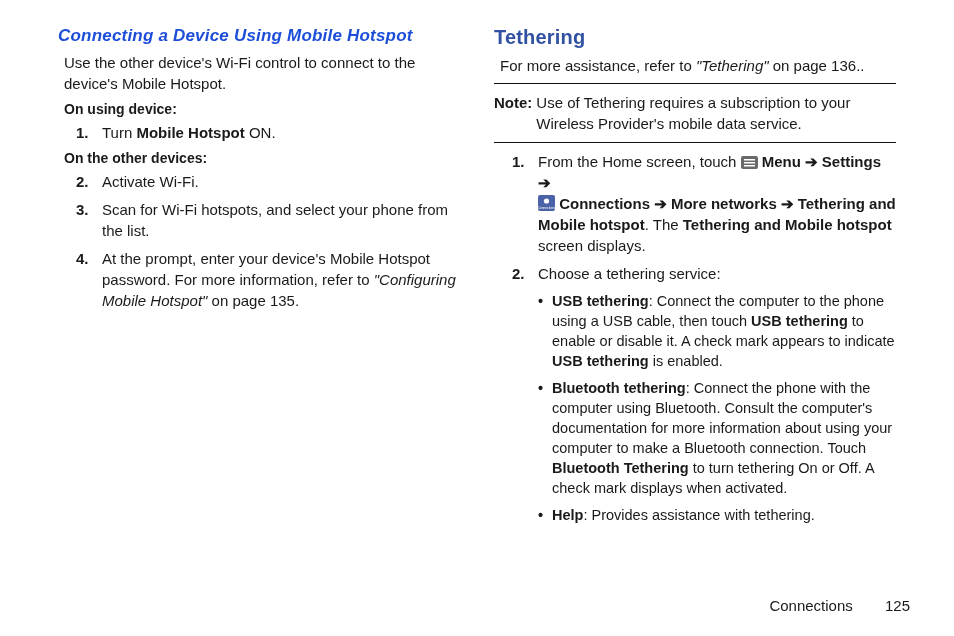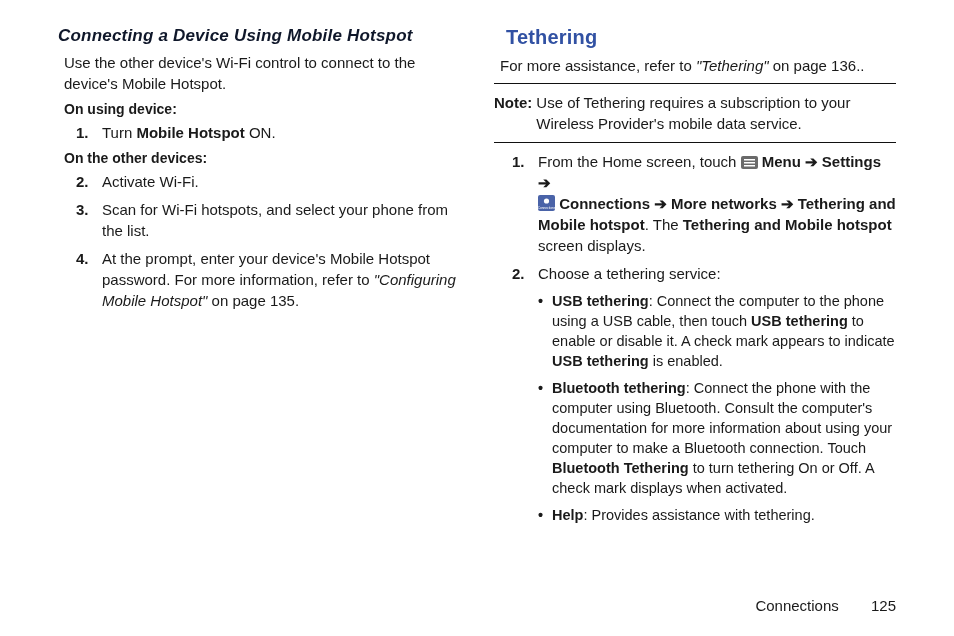--- a/index.html
+++ b/index.html
@@ -24,31 +24,31 @@
     gap: 34px;
   }
   .col {
     flex: 1;
     min-width: 0;
   }
   .h-blue-italic {
     font-family: Arial, sans-serif;
     font-weight: 700;
     font-style: italic;
-    color: #0f172a;
+    color: #1d4ed8;
     font-size: 17px;
     margin: 0 0 6px 0;
     letter-spacing: 0.2px;
   }
   .h-blue {
     font-family: Arial, sans-serif;
     font-weight: 800;
     color: #3151a3;
     font-size: 20px;
-    margin: 0 0 6px 12px;
+    margin: 0 0 6px 0;
     letter-spacing: 0.2px;
   }
   .body {
     font-family: Arial, Helvetica, sans-serif;
     font-size: 15px;
     line-height: 1.40;
     margin: 0 0 7px 6px;
     font-stretch: condensed;
   }
   .subhead {
@@ -105,21 +105,21 @@
   .ital { font-style: italic; }
   
   .ic {
     display: inline-block;
     vertical-align: -2px;
   }
   .ic svg { display: block; }
   .footer {
     position: absolute;
     bottom: 22px;
-    right: 58px;
+    right: 44px;
     font-size: 15px;
     font-stretch: condensed;
   }
   .footer .pagenum {
     margin-left: 28px;
   }
 </style>
 </head>
 <body>
 

